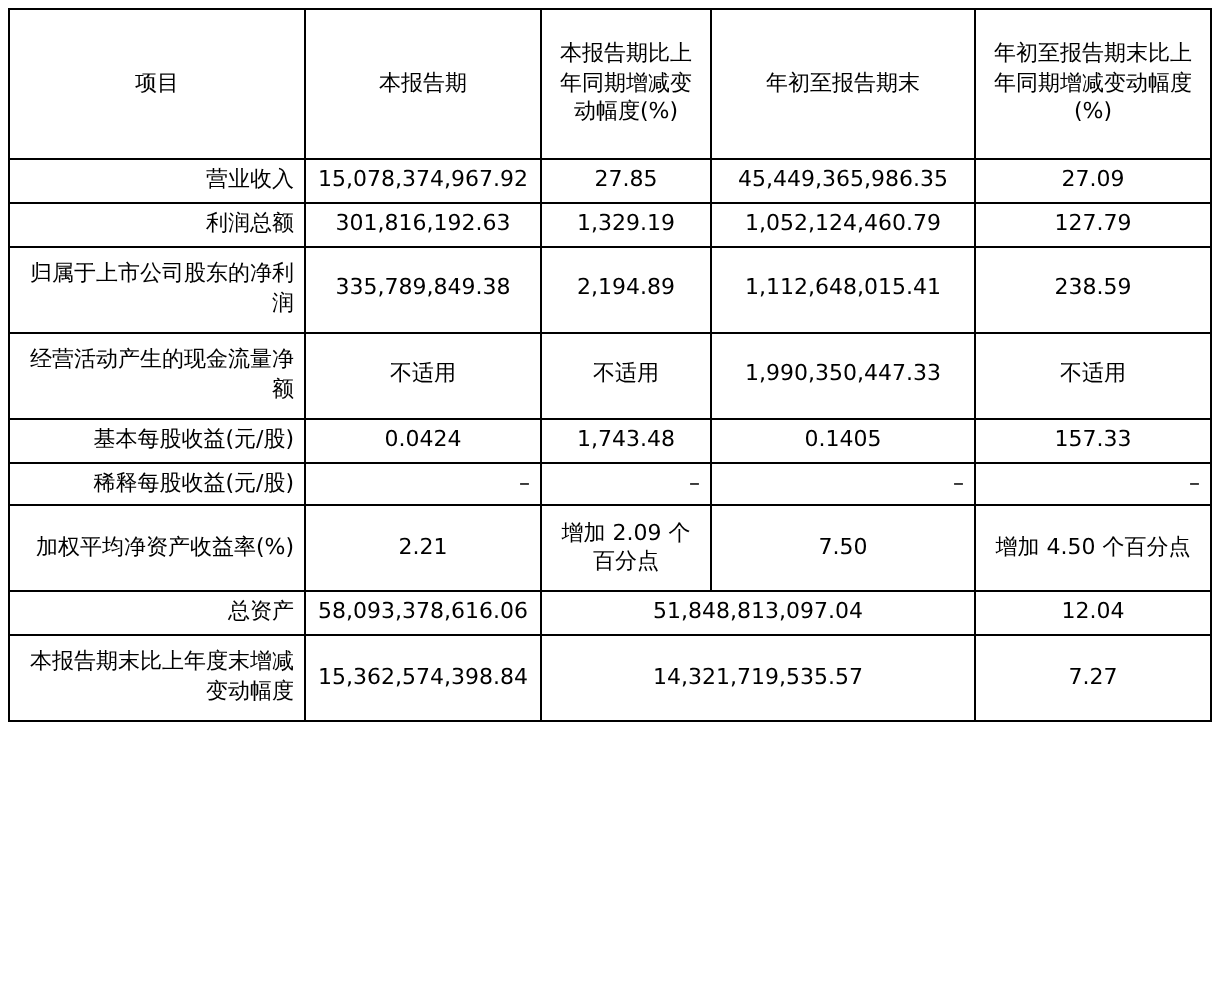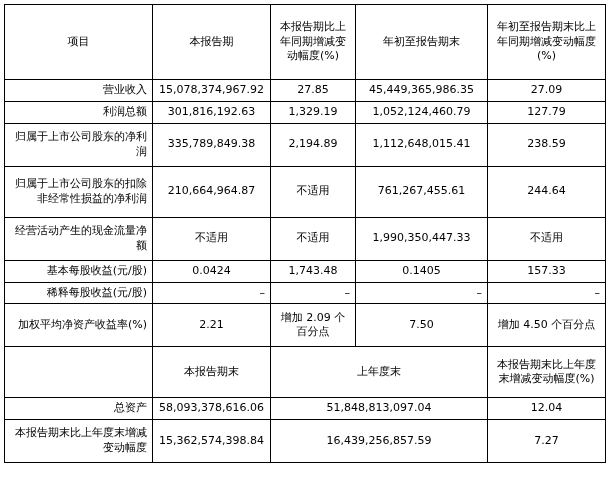--- a/index.html
+++ b/index.html
@@ -79,27 +79,20 @@
       </tr>
 
       <tr class="row-tall">
         <td class="c-label">归属于上市公司股东的净利润</td>
         <td class="c-num">335,789,849.38</td>
         <td class="c-num">2,194.89</td>
         <td class="c-num">1,112,648,015.41</td>
         <td class="c-num">238.59</td>
       </tr>
 
-      <tr class="row-xtall">
-        <td class="c-label">归属于上市公司股东的扣除非经常性损益的净利润</td>
-        <td class="c-num">210,664,964.87</td>
-        <td class="c-num">不适用</td>
-        <td class="c-num">761,267,455.61</td>
-        <td class="c-num">244.64</td>
-      </tr>
 
       <tr class="row-tall">
         <td class="c-label">经营活动产生的现金流量净额</td>
         <td class="c-num">不适用</td>
         <td class="c-num">不适用</td>
         <td class="c-num">1,990,350,447.33</td>
         <td class="c-num">不适用</td>
       </tr>
 
       <tr>
@@ -119,35 +112,29 @@
       </tr>
 
       <tr class="row-tall">
         <td class="c-label">加权平均净资产收益率(%)</td>
         <td class="c-num">2.21</td>
         <td class="c-num">增加 2.09 个百分点</td>
         <td class="c-num">7.50</td>
         <td class="c-num">增加 4.50 个百分点</td>
       </tr>
 
-      <tr class="row-xtall">
-        <td class="hdr"></td>
-        <td class="hdr">本报告期末</td>
-        <td class="hdr" colspan="2">上年度末</td>
-        <td class="hdr">本报告期末比上年度末增减变动幅度(%)</td>
-      </tr>
 
       <tr>
         <td class="c-label">总资产</td>
         <td class="c-num">58,093,378,616.06</td>
         <td class="c-num" colspan="2">51,848,813,097.04</td>
         <td class="c-num">12.04</td>
       </tr>
 
       <tr class="row-tall">
         <td class="c-label">本报告期末比上年度末增减变动幅度</td>
         <td class="c-num">15,362,574,398.84</td>
-        <td class="c-num" colspan="2">16,439,256,857.59</td>
+        <td class="c-num" colspan="2">14,321,719,535.57</td>
         <td class="c-num">7.27</td>
       </tr>
     </tbody>
   </table>
 </div>
 
 </body></html>

